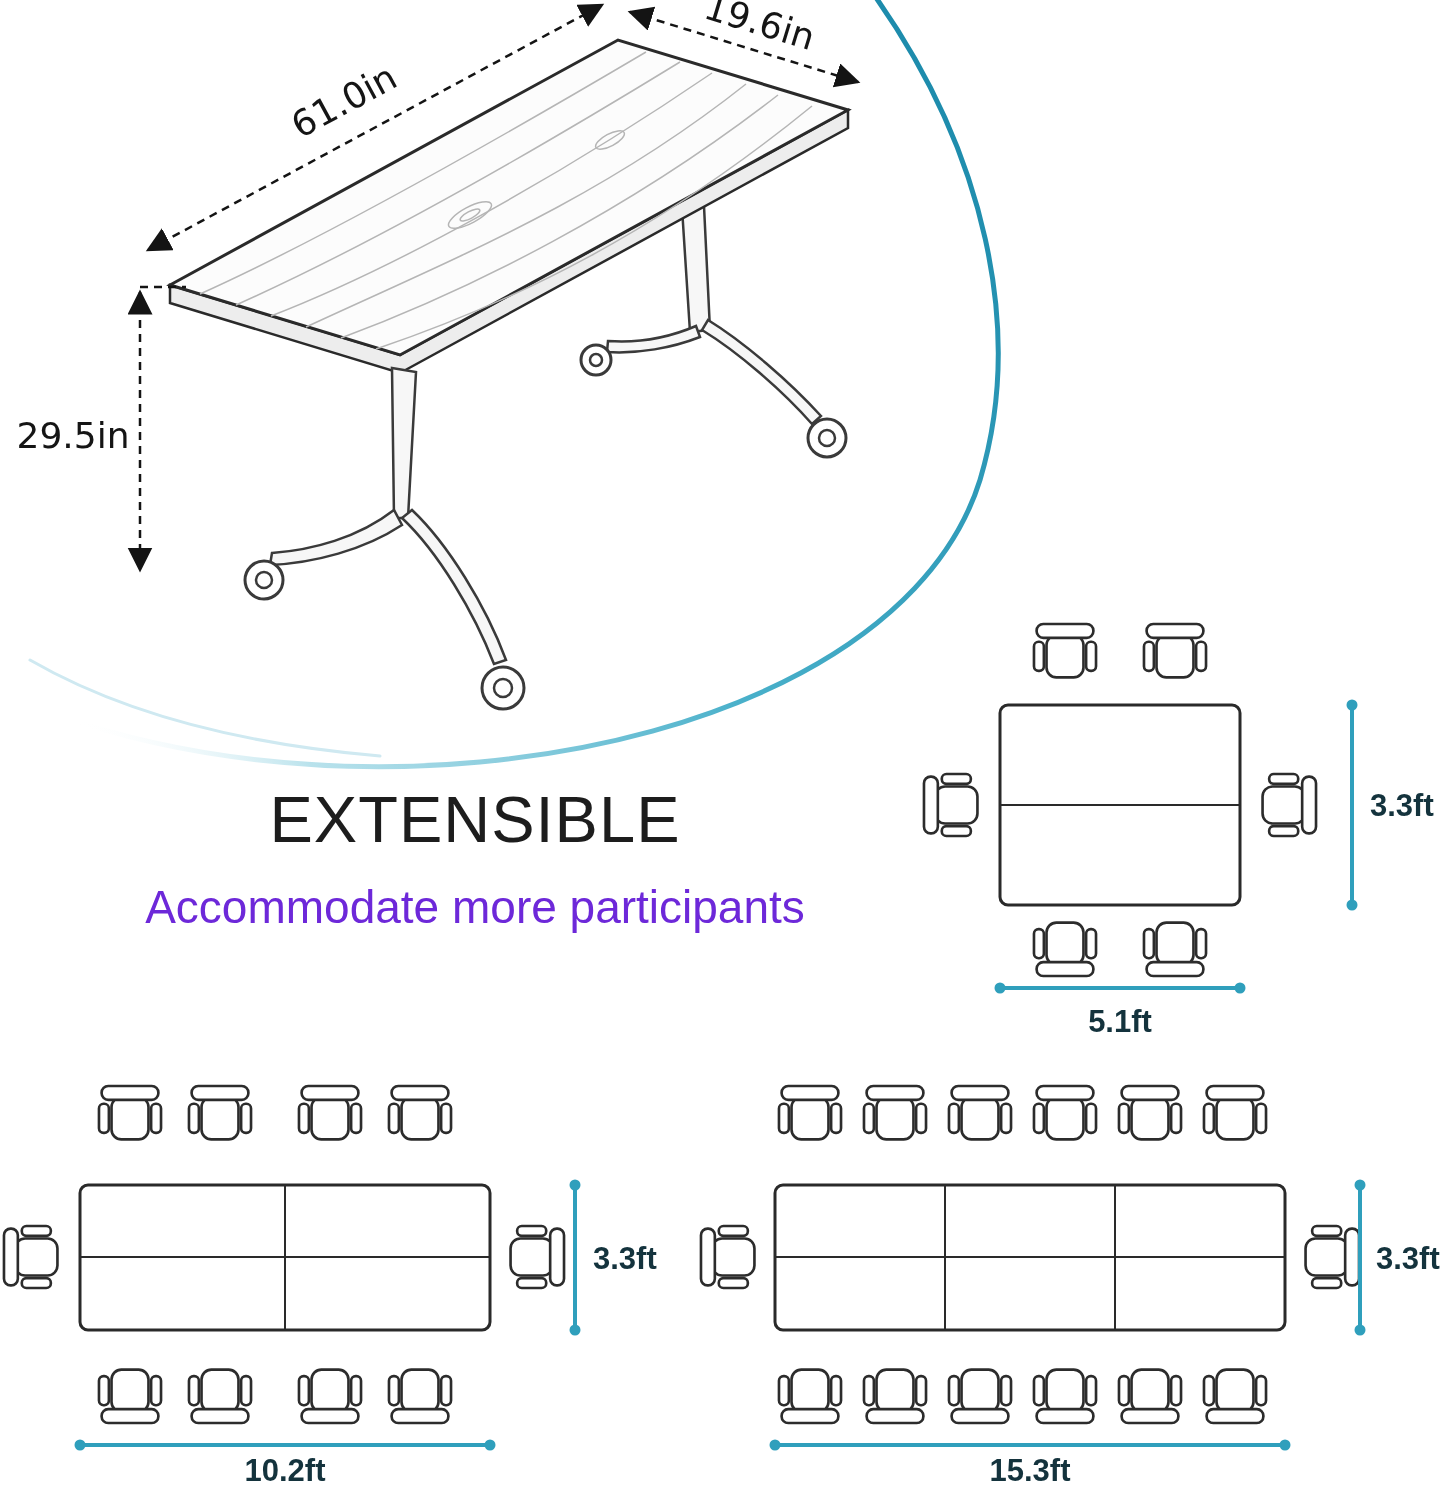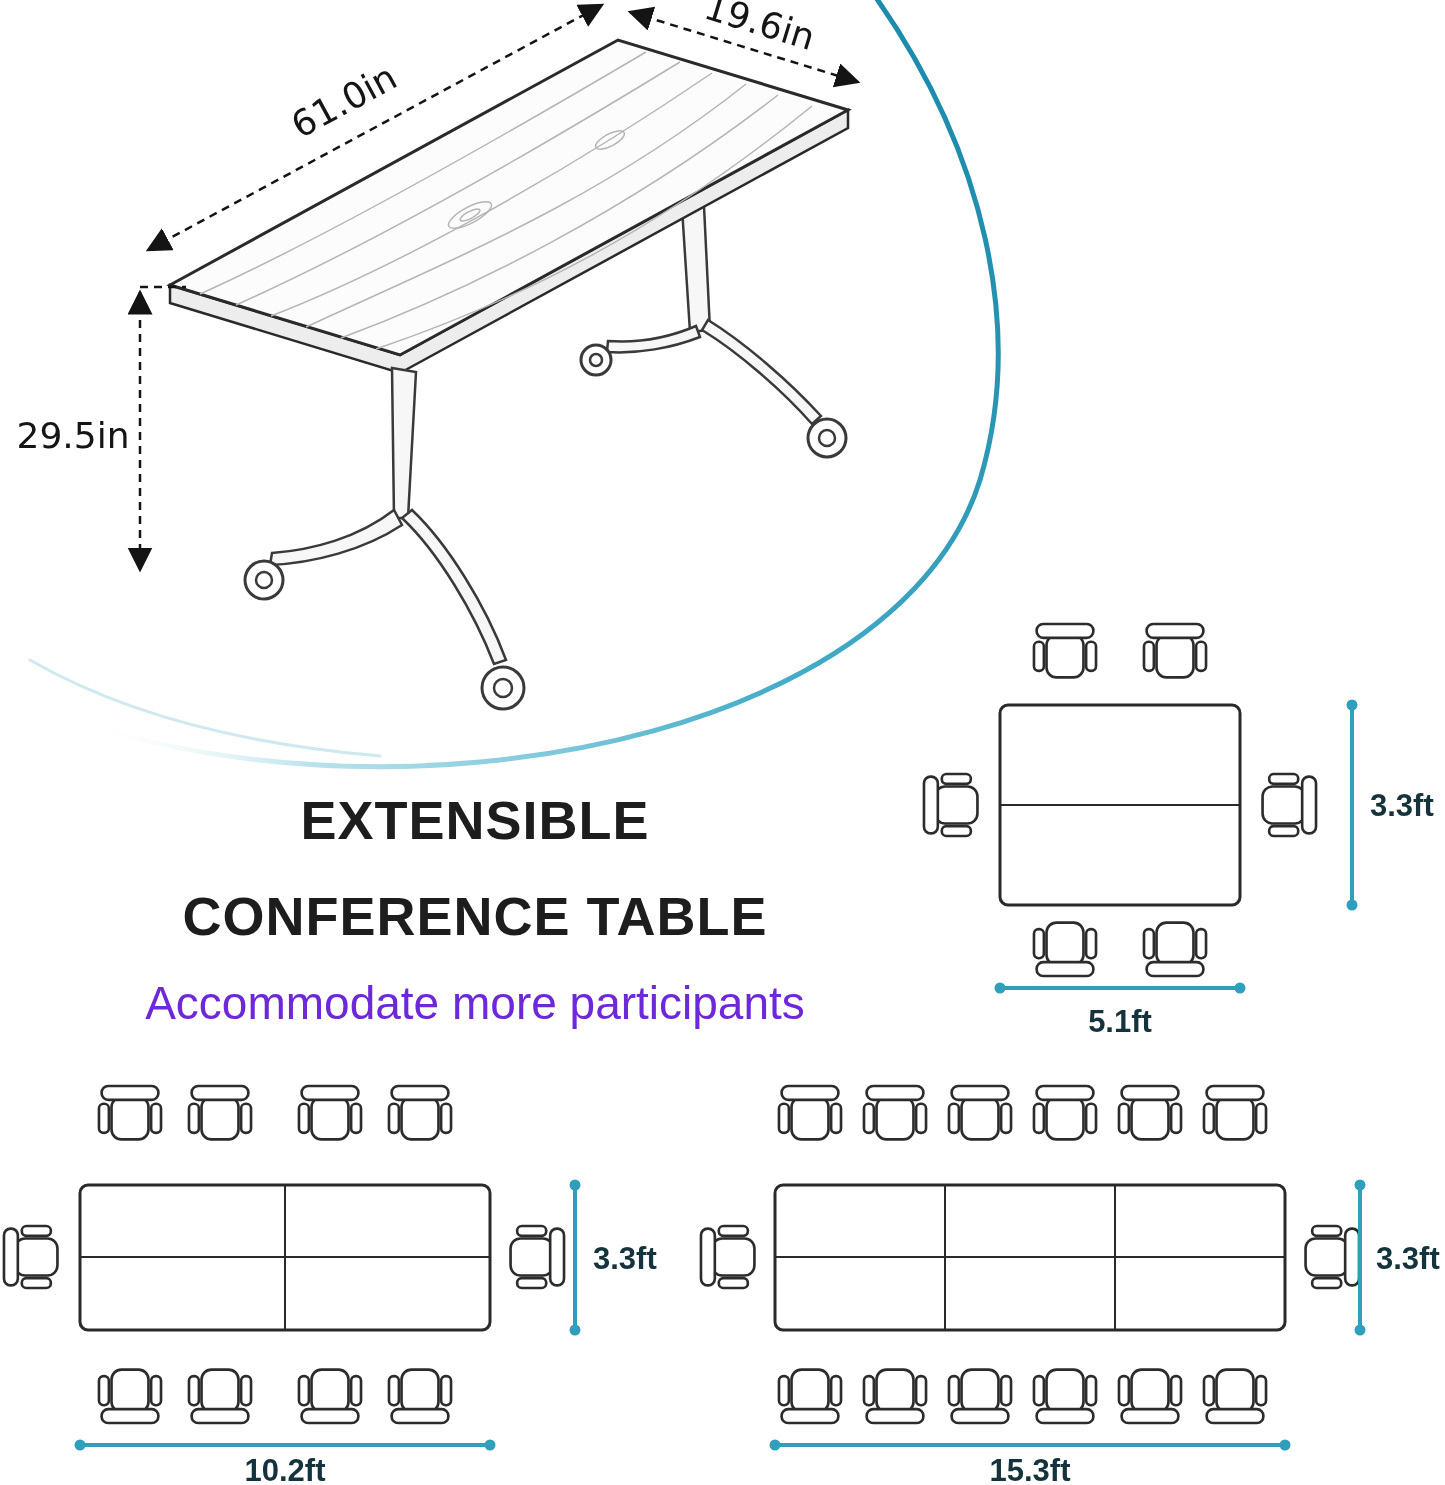--- a/index.html
+++ b/index.html
@@ -15,21 +15,21 @@
   .hub{fill:#ffffff;stroke:#3a3a3a;stroke-width:2.5;}
   .dash{stroke:#141414;stroke-width:2.5;fill:none;stroke-dasharray:8 6;}
   .grain{stroke:#b5b5b5;stroke-width:1.5;fill:none;}
   
   .dimline{stroke:#2f9fbc;stroke-width:4;}
   .dimdot{fill:#2f9fbc;}
   text.dim{font-family:"Liberation Sans",sans-serif;font-weight:bold;font-size:31px;fill:#14333d;}
   text.measure{font-family:"DejaVu Sans",sans-serif;font-size:36px;fill:#151515;}
   
   .title-block{left:35px;top:772px;width:880px;text-align:center;}
-  .title-line{font-weight:bold;color:#1d1d1d;font-size:54px;line-height:96px;letter-spacing:1px;white-space:nowrap;}
+  .title-line{font-weight:normal;color:#1d1d1d;font-size:65px;line-height:96px;letter-spacing:1px;white-space:nowrap;}
   .subtitle{font-size:46px;font-weight:400;color:#6d28d9;margin-top:12px;white-space:nowrap;}
 </style>
 </head>
 <body>
 
 <div class="canvas">
 
   <svg width="0" height="0" style="position:absolute" aria-hidden="true">
     <defs>
       <symbol id="chair" viewBox="0 0 100 100">
@@ -117,21 +117,20 @@
 
     <g>
       <line class="dash" x1="140" y1="287" x2="186" y2="287"></line>
       <line class="dash" x1="140" y1="292" x2="140" y2="570" marker-start="url(#arr)" marker-end="url(#arr)"></line>
       <text class="measure" x="73" y="448" text-anchor="middle">29.5in</text>
     </g>
   </svg>
 
   <div class="abs title-block">
     <div class="title-line">EXTENSIBLE</div>
-    <div class="title-line">CONFERENCE TABLE</div>
     <div class="subtitle">Accommodate more participants</div>
   </div>
 
   <svg class="abs" style="left:900px;top:610px" width="545" height="440" viewBox="0 0 545 440">
     <rect class="tbl" x="100" y="95" width="240" height="200" rx="8"></rect>
     <line class="div" x1="100" y1="195" x2="340" y2="195"></line>
     <use href="#chair" x="132" y="12" width="66" height="66"></use>
     <use href="#chair" x="242" y="12" width="66" height="66"></use>
     <use href="#chair" x="132" y="302" width="66" height="66" transform="rotate(180 165 335)"></use>
     <use href="#chair" x="242" y="302" width="66" height="66" transform="rotate(180 275 335)"></use>

